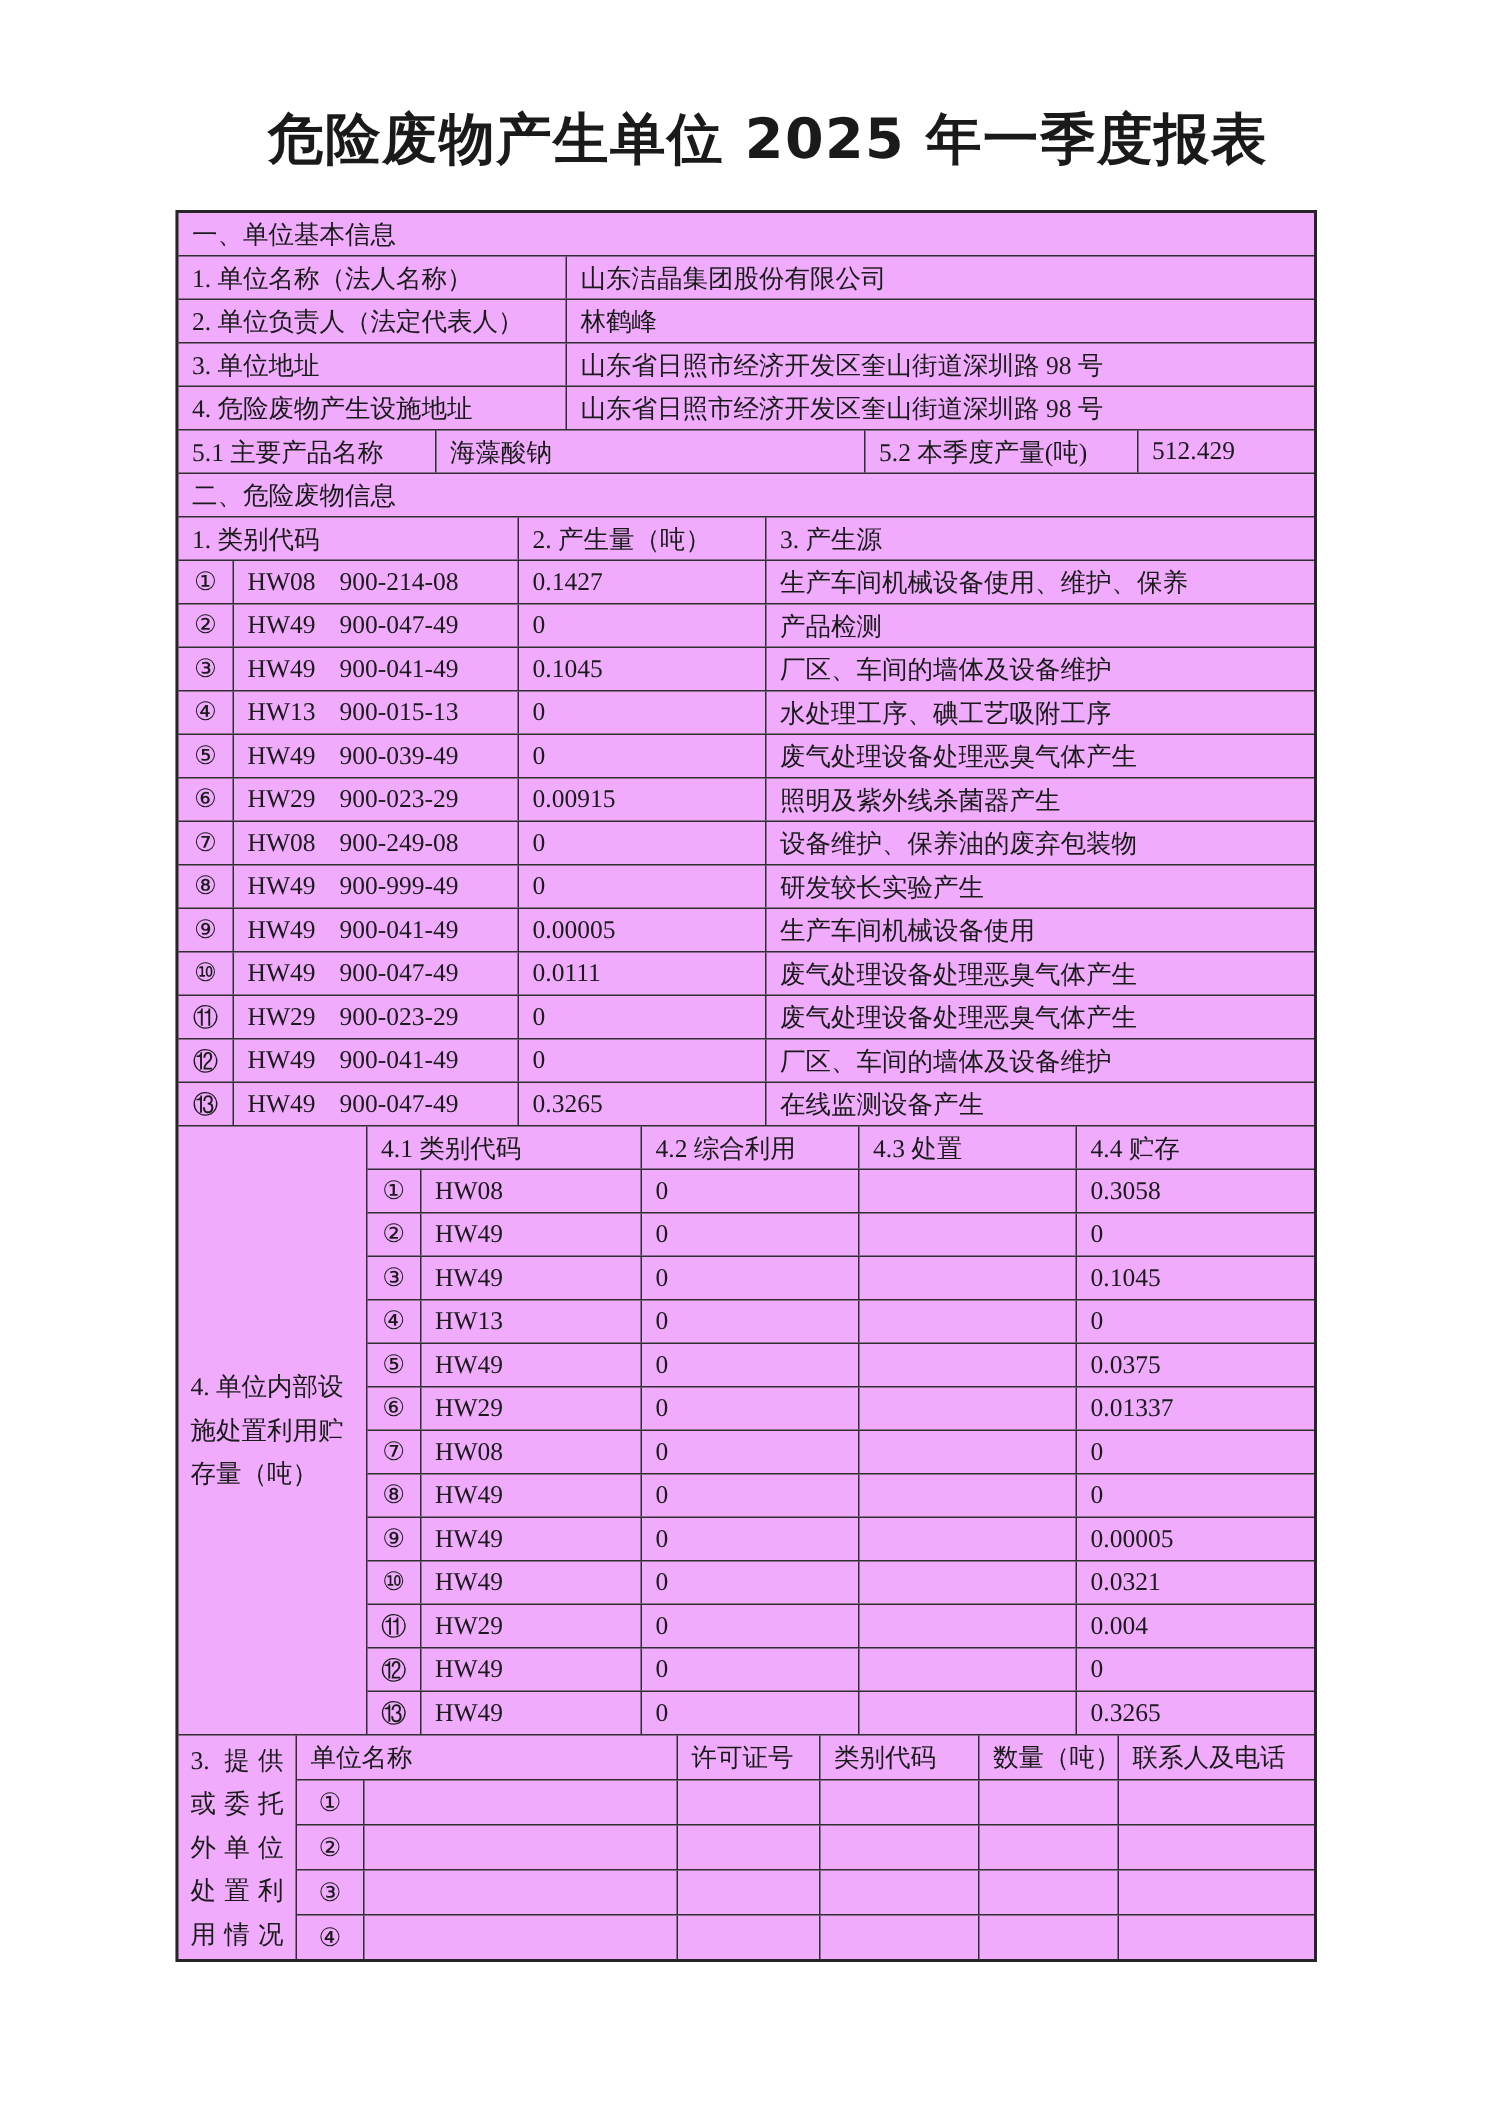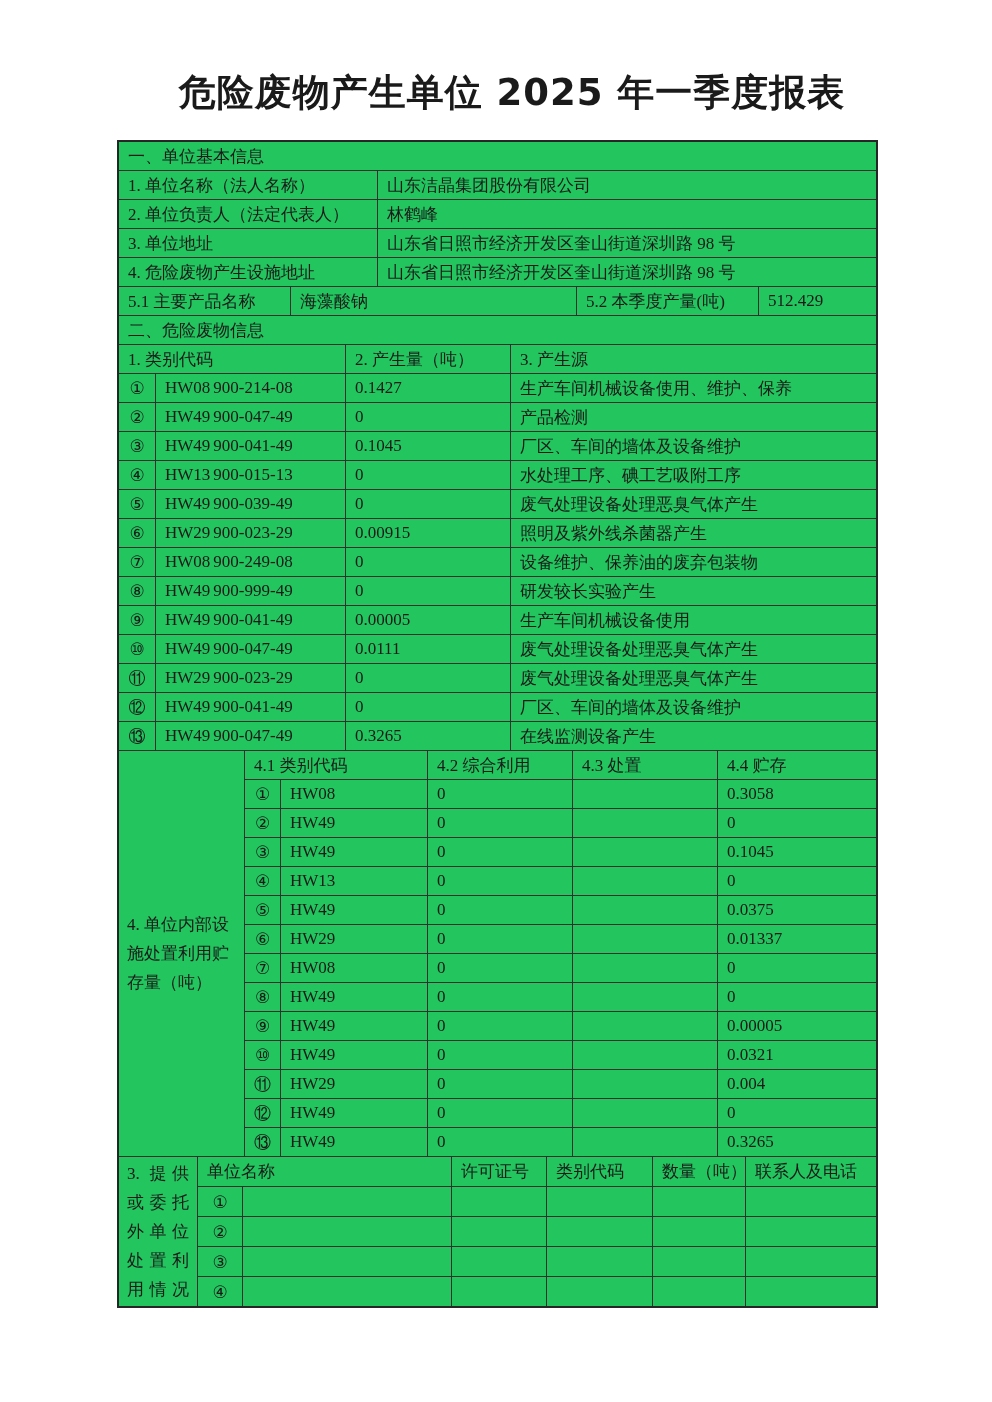--- a/index.html
+++ b/index.html
@@ -9,21 +9,21 @@
     font-family:"Liberation Serif","DejaVu Serif",serif;
     font-size:17px; color:var(--ink);
   }
   .page-title{
     position:absolute; top:68px; left:16px; width:992px;
     text-align:center; font-family:"DejaVu Sans","Liberation Sans",sans-serif;
     font-weight:700; font-size:37px; letter-spacing:1px; white-space:nowrap;
   }
   .sheet{
     position:absolute; left:117px; top:140px; width:757px;
-    border:2px solid #262626; background:#22c55e;
+    border:2px solid #262626; background:#f0abfc;
   }
   .sec + .sec{ border-top:1px solid var(--line); }
   .row{ display:grid; height:28px; align-items:stretch; }
   .row + .row{ border-top:1px solid var(--line); }
   .row > div{ display:flex; align-items:center; padding:0 9px; overflow:hidden; white-space:nowrap; }
   .row > div + div{ border-left:1px solid var(--line); }
 
   
   .g-title{ grid-template-columns:1fr; }
   .g-lv{ grid-template-columns:258px 1fr; }
@@ -41,21 +41,21 @@
   .sec5 .body .row{ height:29px; }
 
   .side{ border-right:1px solid var(--line); display:flex; align-items:center; }
   .body{ min-width:0; }
   .body .row:first-child{ border-top:none; }
 
   .num{
     justify-content:center !important; padding:0 !important;
     font-family:"DejaVu Sans","Liberation Sans",sans-serif; font-size:17px;
   }
-  .codegap{ margin-left:3px; }
+  .codegap{ margin-left:16px; }
   .mline{
     white-space:pre-line; line-height:29px; padding:0 8px; width:100%;
     box-sizing:border-box;
   }
   .just{ text-align:justify; text-align-last:justify; }
 </style>
 </head>
 <body>
 
 <div class="page-title">危险废物产生单位 2025 年一季度报表</div>

